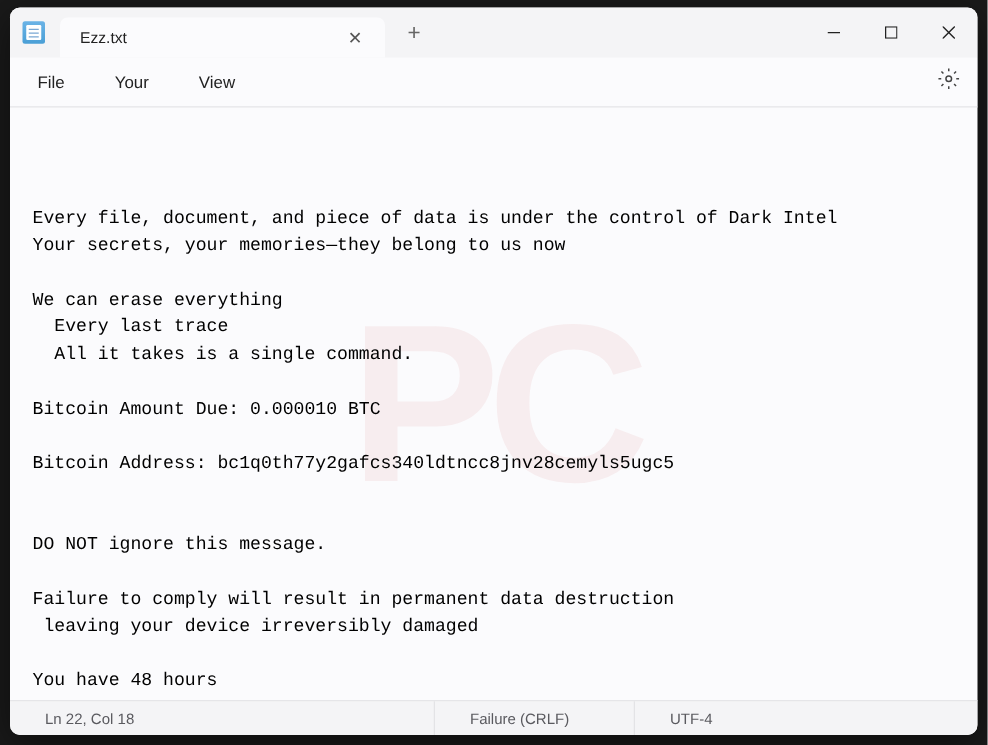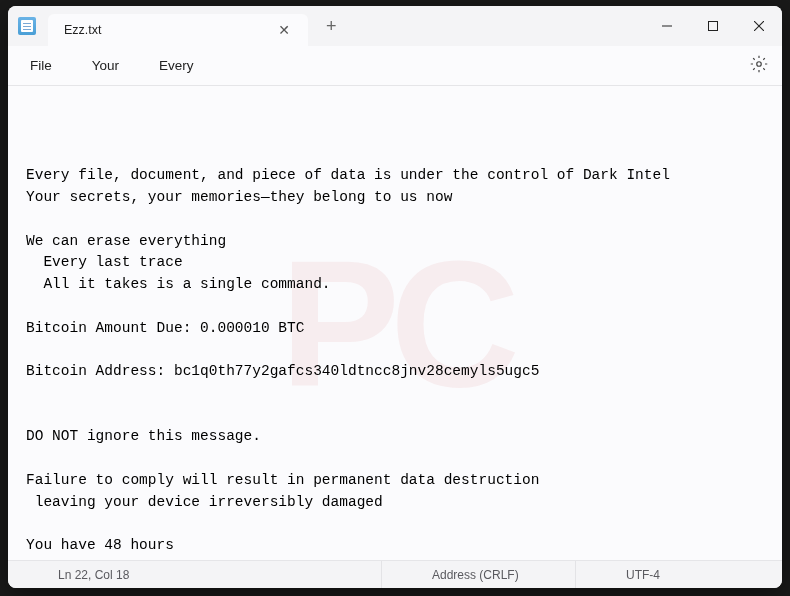--- a/index.html
+++ b/index.html
@@ -173,26 +173,25 @@
     .statusbar {
       height: 28px;
       display: flex;
       align-items: center;
       background: #f4f4f6;
       border-top: 1px solid #e5e5e8;
       font-size: 12px;
       color: #5a5a5f;
     }
     .status-seg {
-      padding: 0 16px;
+      padding: 0 28px;
       border-right: 1px solid #e3e3e6;
       height: 100%;
       display: flex;
       align-items: center;
-      margin-left: 34px;
     }
     .status-seg.first { flex: 0 0 340px; }
     .status-seg.z { flex: 0 0 130px; }
     .status-seg.enc { flex: 0 0 160px; }
     .status-seg.last { border-right: none; flex: 1; }
   </style>
 </head>
 <body>
 
 <div class="window">
@@ -220,21 +219,21 @@
             <line x1="0" y1="0" x2="10" y2="10" stroke="#222" stroke-width="1.1"></line>
             <line x1="10" y1="0" x2="0" y2="10" stroke="#222" stroke-width="1.1"></line>
           </svg>
       </div>
     </div>
   </div>
 
   <div class="menubar">
     <div class="menu-item">File</div>
     <div class="menu-item">Your</div>
-    <div class="menu-item">Every</div>
+    <div class="menu-item">View</div>
     <div class="settings-btn">
       <svg width="18" height="18" viewBox="0 0 24 24" fill="none" stroke="#444" stroke-width="1.6">
         <circle cx="12" cy="12" r="3"></circle>
         <path d="M12 1v3M12 20v3M4.2 4.2l2.1 2.1M17.7 17.7l2.1 2.1M1 12h3M20 12h3M4.2 19.8l2.1-2.1M17.7 6.3l2.1-2.1"></path>
       </svg>
     </div>
   </div>
 
   <div class="content">
     <div class="watermark">
@@ -259,17 +258,17 @@
 
 You have 48 hours
 
 :D
 
 We see everything</div>
   </div>
 
   <div class="statusbar">
     <div class="status-seg first">Ln 22, Col 18</div>
-    <div class="status-seg enc">Address (CRLF)</div>
+    <div class="status-seg enc">Failure (CRLF)</div>
     <div class="status-seg last">UTF-4</div>
   </div>
 
 </div>
 
 </body></html>

